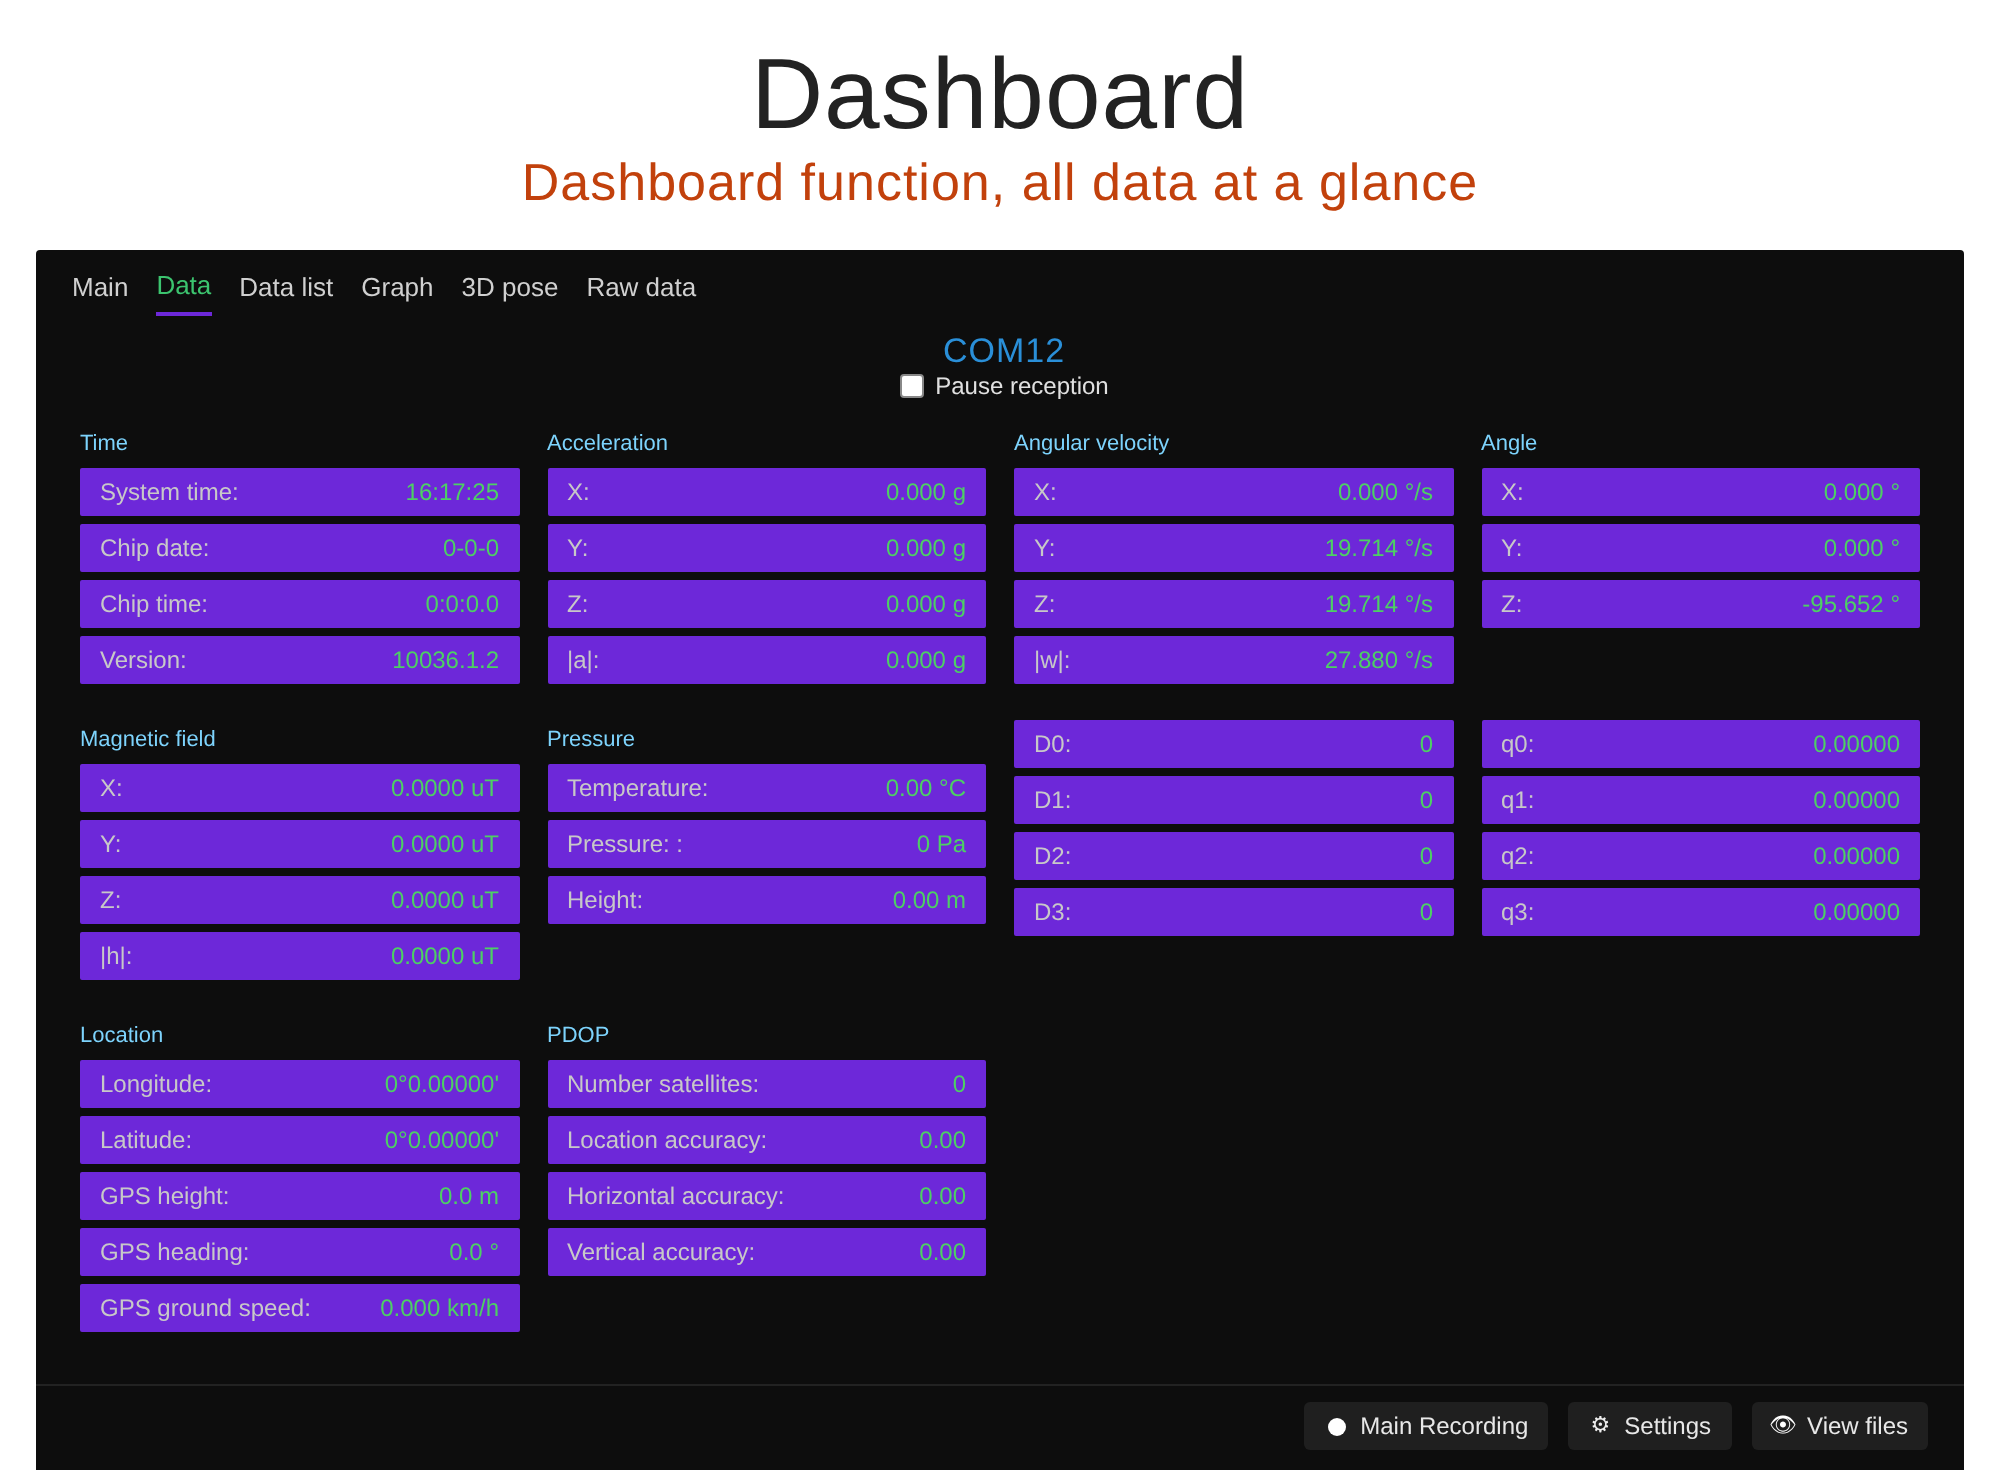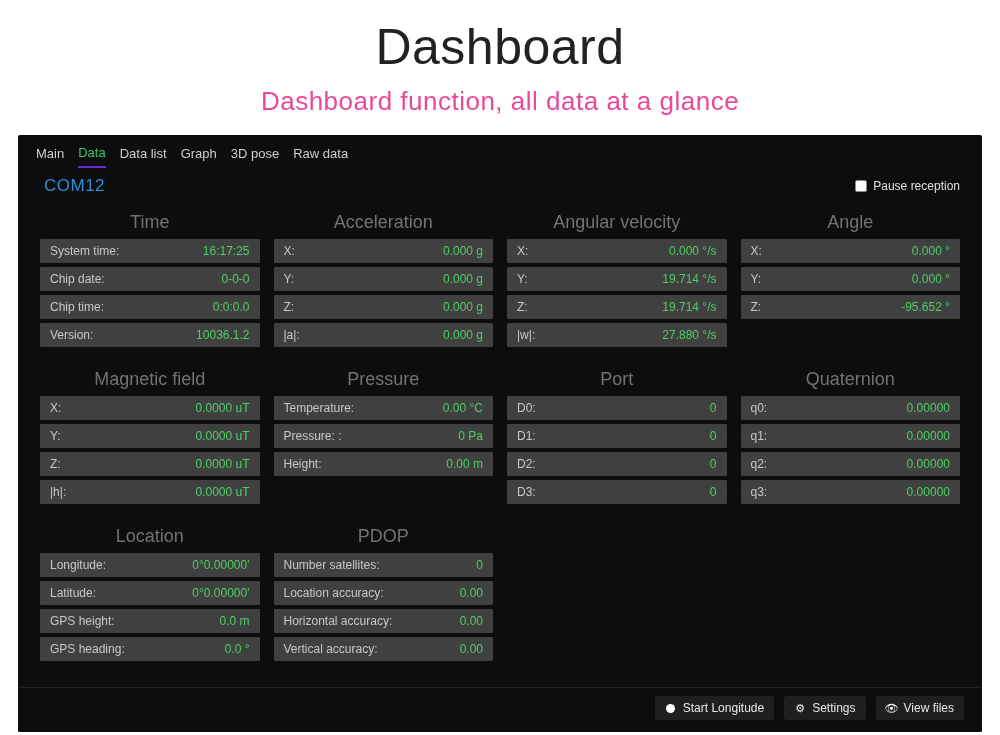--- a/index.html
+++ b/index.html
@@ -13,22 +13,22 @@
     text-align: center;
     font-size: 50px;
     font-weight: 400;
     margin-top: 18px;
     color: #222;
     letter-spacing: 0.5px;
   }
   .page-subtitle {
     text-align: center;
     font-size: 26px;
-    color: #ec4899;
-    margin-top: 10px;
+    color: #c2410c;
+    margin-top: 0;
     margin-bottom: 18px;
     font-weight: 300;
     letter-spacing: 0.5px;
   }
   .app {
     margin: 0 18px 18px 18px;
     background: #0d0d0d;
     color: #ddd;
     font-size: 12px;
     border-radius: 2px;
@@ -48,20 +48,21 @@
   }
   .tab.active {
     color: #3cc46f;
     border-bottom: 2px solid #6d28d9;
   }
   .bar {
     display: flex;
     justify-content: space-between;
     align-items: center;
     padding: 8px 22px 8px 26px;
+    flex-direction: column;
   }
   .port-label {
     color: #2a8fd8;
     font-size: 17px;
     font-weight: 500;
     letter-spacing: 0.5px;
   }
   .checkbox-wrap {
     display: flex;
     align-items: center;
@@ -77,30 +78,29 @@
   }
   .grid {
     display: grid;
     grid-template-columns: repeat(4, 1fr);
     gap: 14px;
     padding: 4px 22px 22px 22px;
   }
   .group {
   }
   .group-title {
-    text-align: center;
-    color: #737373;
-    font-size: 18px;
+    color: #7dd3fc;
+    font-size: 11px;
     padding: 4px 0 6px 0;
   }
   .row {
     display: flex;
     justify-content: space-between;
     align-items: center;
-    background: #404040;
+    background: #6d28d9;
     margin-bottom: 4px;
     padding: 5px 10px;
     font-size: 12px;
     border-radius: 1px;
   }
   .row-label {
     color: #c8c8c8;
   }
   .row-value {
     color: #4dcf64;
@@ -270,40 +270,38 @@
         <div class="row">
           <span class="row-label">Pressure: :</span>
           <span class="row-value">0 Pa</span>
         </div>
         <div class="row">
           <span class="row-label">Height:</span>
           <span class="row-value">0.00 m</span>
         </div>
       </div>
       <div class="group">
-        <div class="group-title">Port</div>
         <div class="row">
           <span class="row-label">D0:</span>
           <span class="row-value">0</span>
         </div>
         <div class="row">
           <span class="row-label">D1:</span>
           <span class="row-value">0</span>
         </div>
         <div class="row">
           <span class="row-label">D2:</span>
           <span class="row-value">0</span>
         </div>
         <div class="row">
           <span class="row-label">D3:</span>
           <span class="row-value">0</span>
         </div>
       </div>
       <div class="group">
-        <div class="group-title">Quaternion</div>
         <div class="row">
           <span class="row-label">q0:</span>
           <span class="row-value">0.00000</span>
         </div>
         <div class="row">
           <span class="row-label">q1:</span>
           <span class="row-value">0.00000</span>
         </div>
         <div class="row">
           <span class="row-label">q2:</span>
@@ -324,20 +322,24 @@
           <span class="row-label">Latitude:</span>
           <span class="row-value">0°0.00000'</span>
         </div>
         <div class="row">
           <span class="row-label">GPS height:</span>
           <span class="row-value">0.0 m</span>
         </div>
         <div class="row">
           <span class="row-label">GPS heading:</span>
           <span class="row-value">0.0 °</span>
+        </div>
+        <div class="row">
+          <span class="row-label">GPS ground speed:</span>
+          <span class="row-value">0.000 km/h</span>
         </div>
       </div>
       <div class="group">
         <div class="group-title">PDOP</div>
         <div class="row">
           <span class="row-label">Number satellites:</span>
           <span class="row-value">0</span>
         </div>
         <div class="row">
           <span class="row-label">Location accuracy:</span>
@@ -350,21 +352,21 @@
         <div class="row">
           <span class="row-label">Vertical accuracy:</span>
           <span class="row-value">0.00</span>
         </div>
       </div>
     </div>
 
   <div class="footer-bar">
     <div class="btn">
       <span class="ico ico-record"></span>
-      <span>Start Longitude</span>
+      <span>Main Recording</span>
     </div>
     <div class="btn">
       <span class="ico ico-gear"></span>
       <span>Settings</span>
     </div>
     <div class="btn">
       <span class="ico ico-eye"></span>
       <span>View files</span>
     </div>
   </div>

